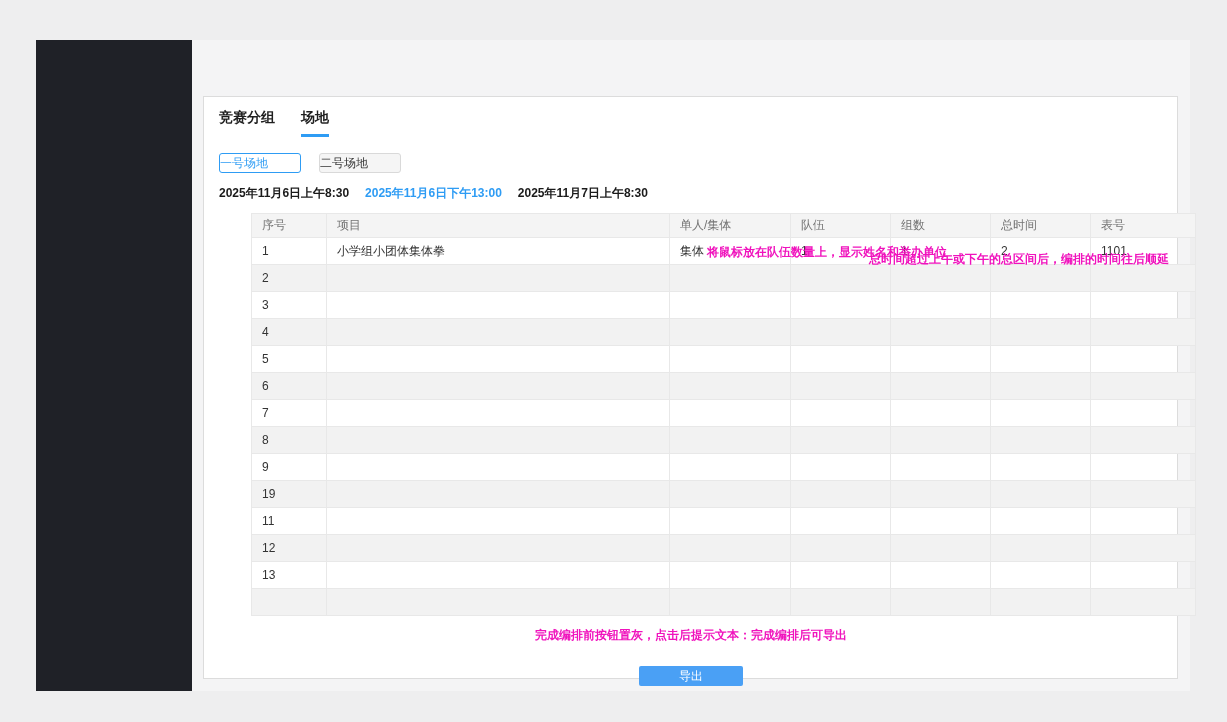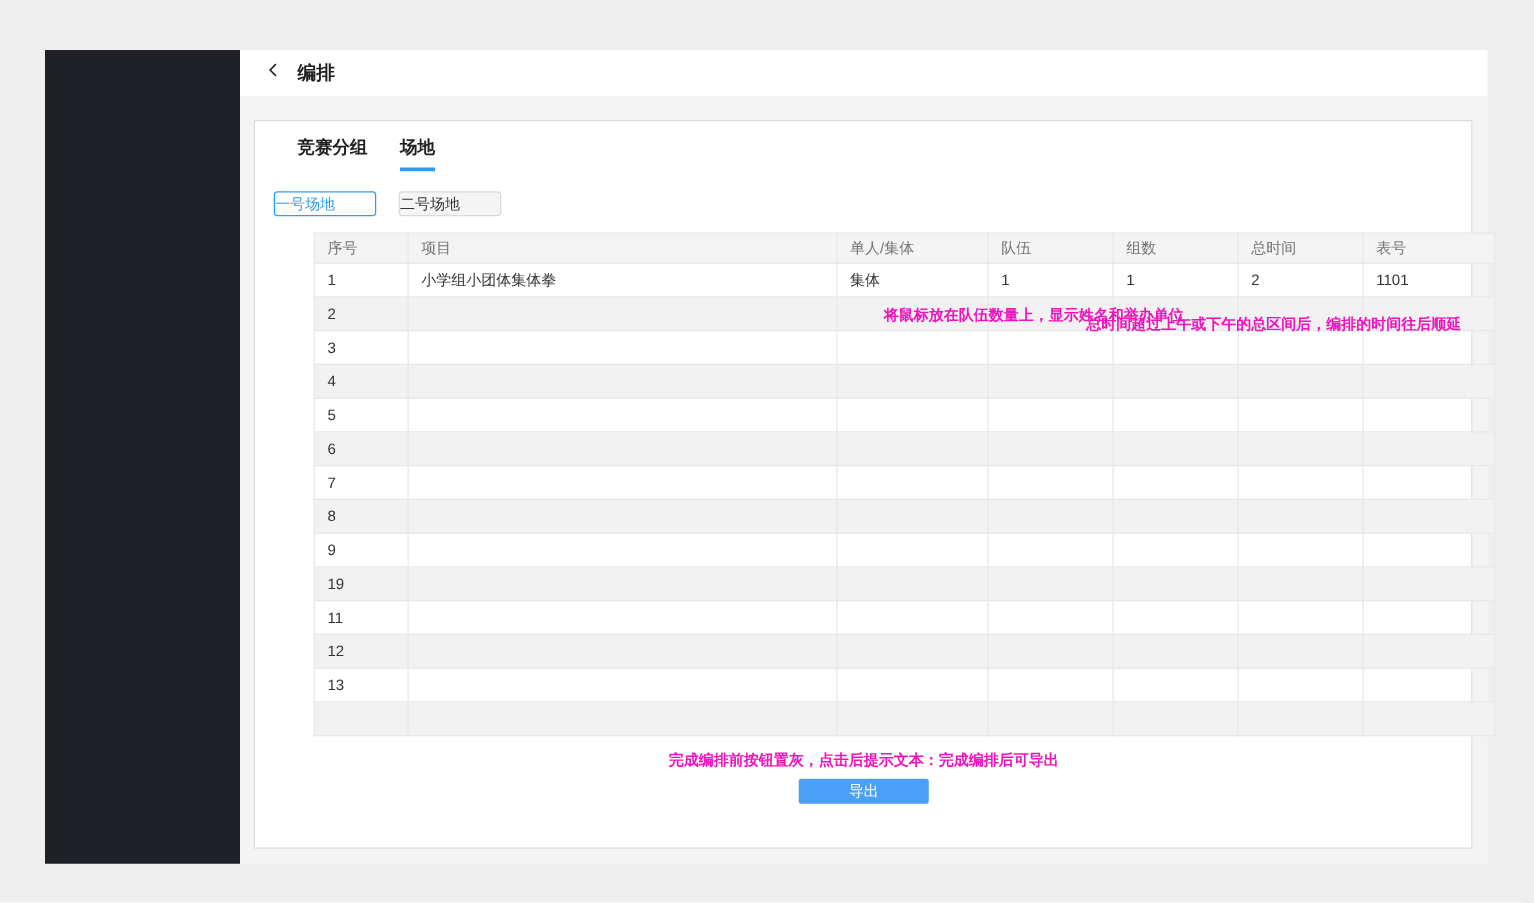--- a/index.html
+++ b/index.html
@@ -34,21 +34,21 @@
     width:18px; height:18px; margin-right:10px; cursor:pointer;
   }
   .topbar-title { font-size:15px; font-weight:bold; color:#1f1f1f; }
   .card {
     position:absolute; left:11px; top:56px;
     width:975px; height:583px;
     background:#ffffff; border:1px solid #dcdcdc;
     padding:12px 15px 0 15px;
   }
   
-  .tabs { display:flex;margin-left:19px; }
+  .tabs { display:flex; }
   .tab {
     font-size:14px; font-weight:bold; color:#1f1f1f;
     padding-bottom:7px; margin-right:26px; cursor:pointer;
     border-bottom:3px solid transparent;
   }
   .tab.active { border-bottom-color:#2e9cf4;font-family:Liberation Mono, monospace; }
   
   .venues { display:flex; margin-top:16px; }
   .venue-btn {
     width:82px; height:20px; line-height:18px;
@@ -90,60 +90,55 @@
     position:absolute;
     font-size:12px; font-weight:bold; color:#f013bd;
     white-space:nowrap; line-height:13px;
   }
   .ann-team { left:503px; top:149px; }
   .ann-time { left:665px; top:156px; }
   .export-tip {
     width:944px; margin-top:12px; text-align:center;
     font-size:12px; font-weight:bold; color:#f013bd; line-height:14px;
   }
-  .export-wrap { width:944px; display:flex; justify-content:center; margin-top:8px; }
+  .export-wrap { width:944px; display:flex; justify-content:center; margin-top:24px; }
   .export-btn {
     width:104px; height:20px;
     background:#4aa0f5; color:#ffffff;
     font-size:12px; line-height:20px; text-align:center;
     border:none; border-radius:2px; cursor:pointer;
     font-family:"Liberation Sans", sans-serif;
   }
 </style>
 </head>
 <body>
 
 <div class="breadcrumb">编排-场地</div>
 
 <div class="sidebar"></div>
 
 <div class="main">
-  <div class="topbar">
-    <span class="back-btn">
-      <span>
-        <svg width="14" height="14" viewBox="0 0 24 24">
-            <path d="M15 4 L7 12 L15 20" fill="none" stroke="#1f1f1f" stroke-width="2.2"></path>
-          </svg>
-      </span>
-    </span>
-    <span class="topbar-title">编排</span>
-  </div>
 
   <div class="card">
 
     <div class="tabs">
       <div class="tab">竞赛分组</div>
       <div class="tab active">场地</div>
     </div>
 
     <div class="venues">
       <button class="venue-btn active">一号场地</button>
       <button class="venue-btn">二号场地</button>
     </div>
 
+    <div class="sessions">
+      <div class="session">2025年11月6日上午8:30</div>
+      <div class="session active">2025年11月6日下午13:00</div>
+      <div class="session">2025年11月7日上午8:30</div>
+    </div>
 
     <table class="grid">
       <colgroup>
         <col style="width:75px">
           <col style="width:343px">
           <col style="width:121px">
         <col style="width:100px">
           <col style="width:100px">
           <col style="width:100px">
           <col style="width:105px">

